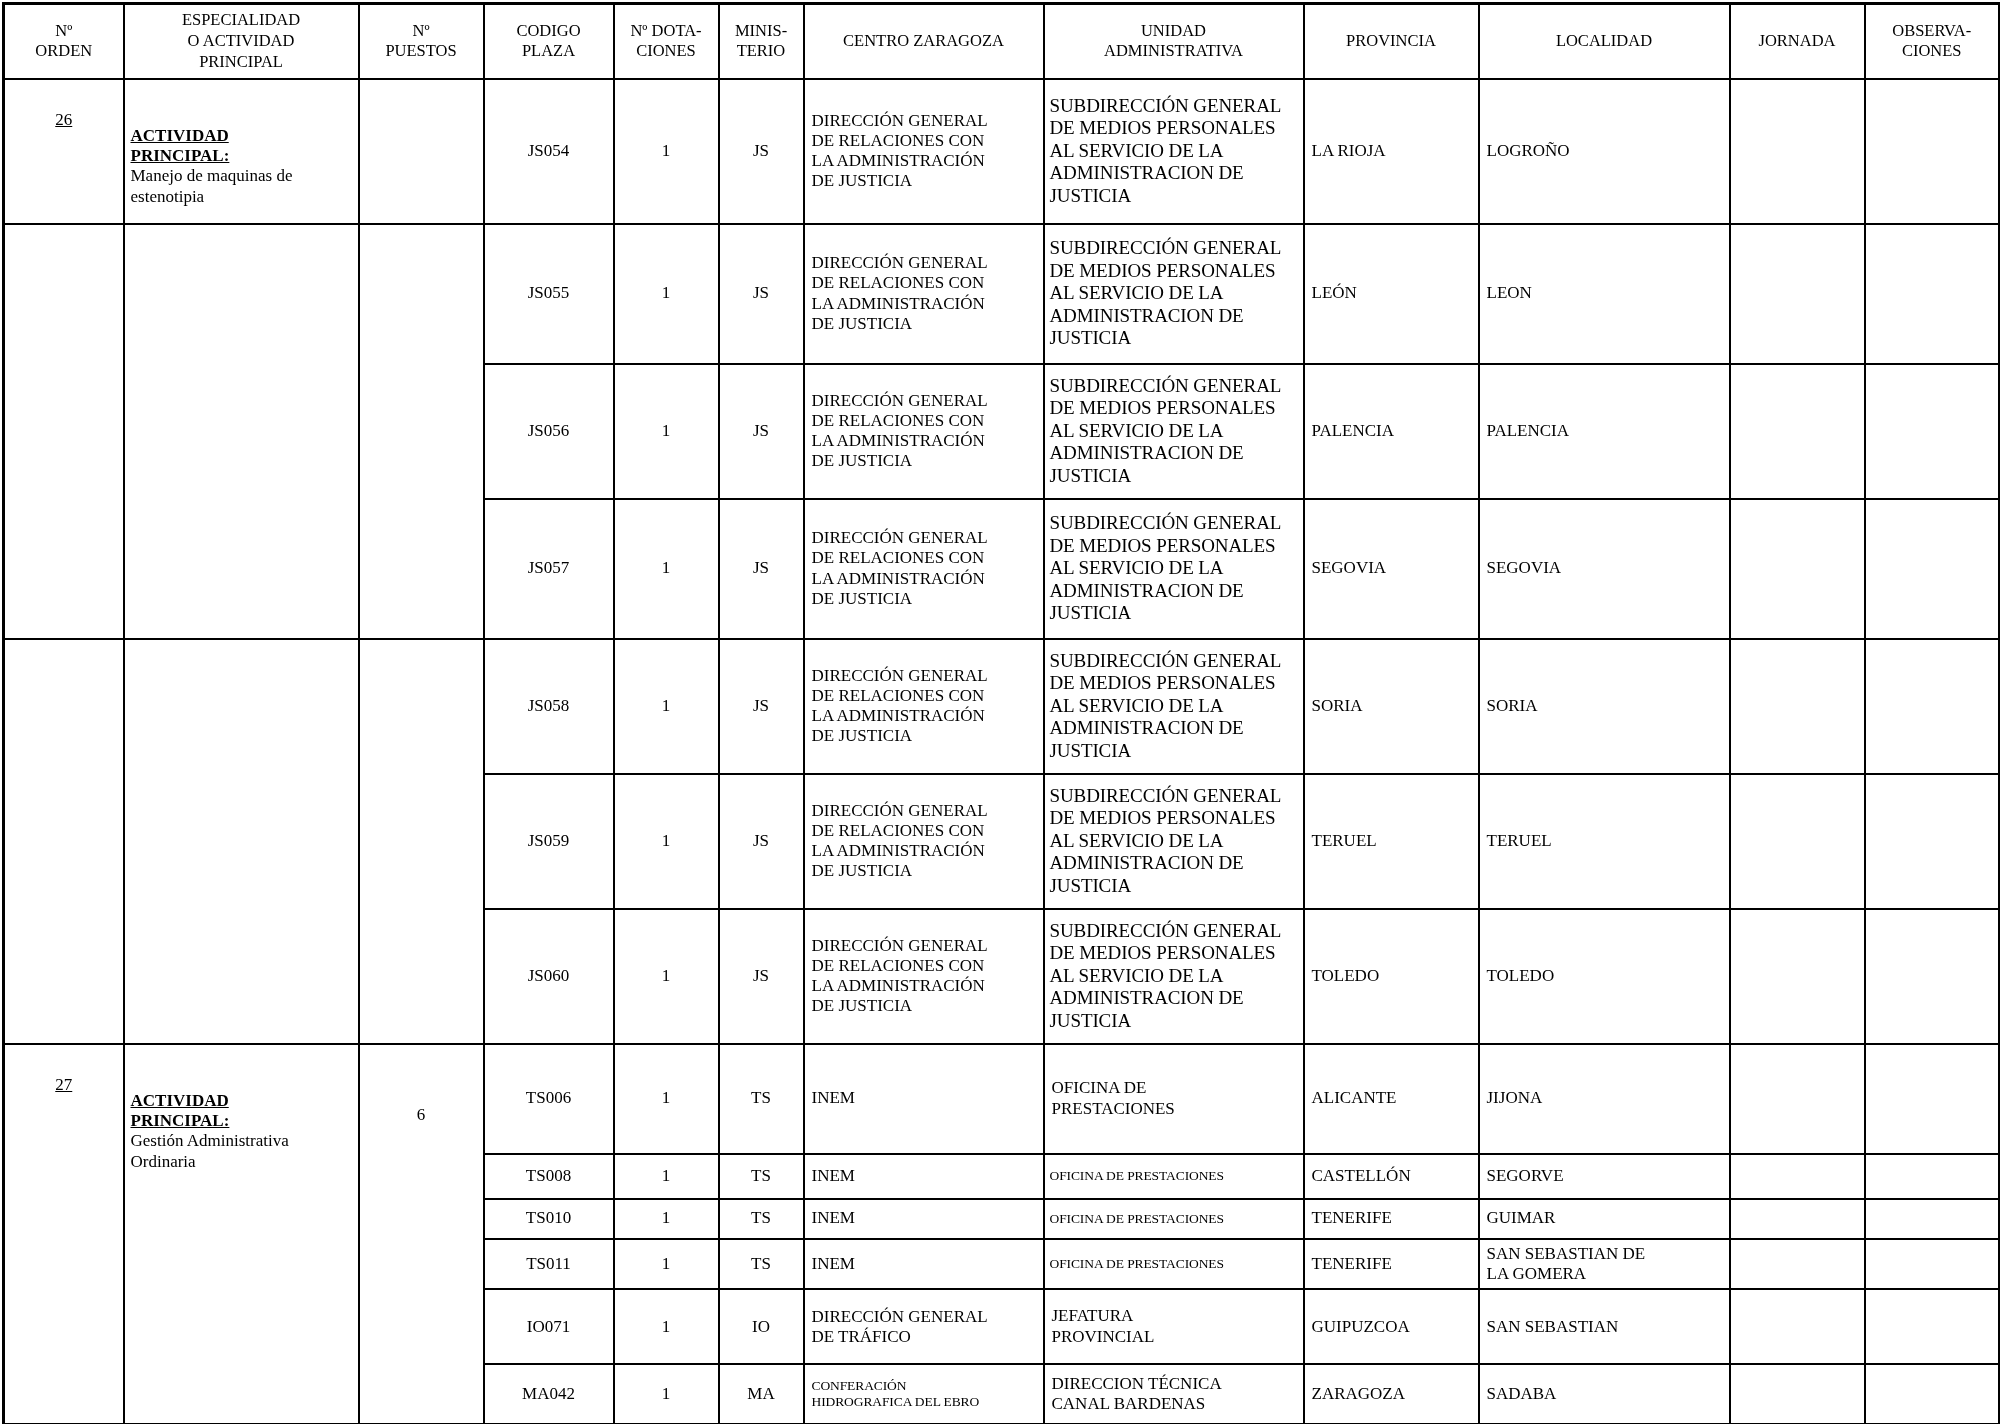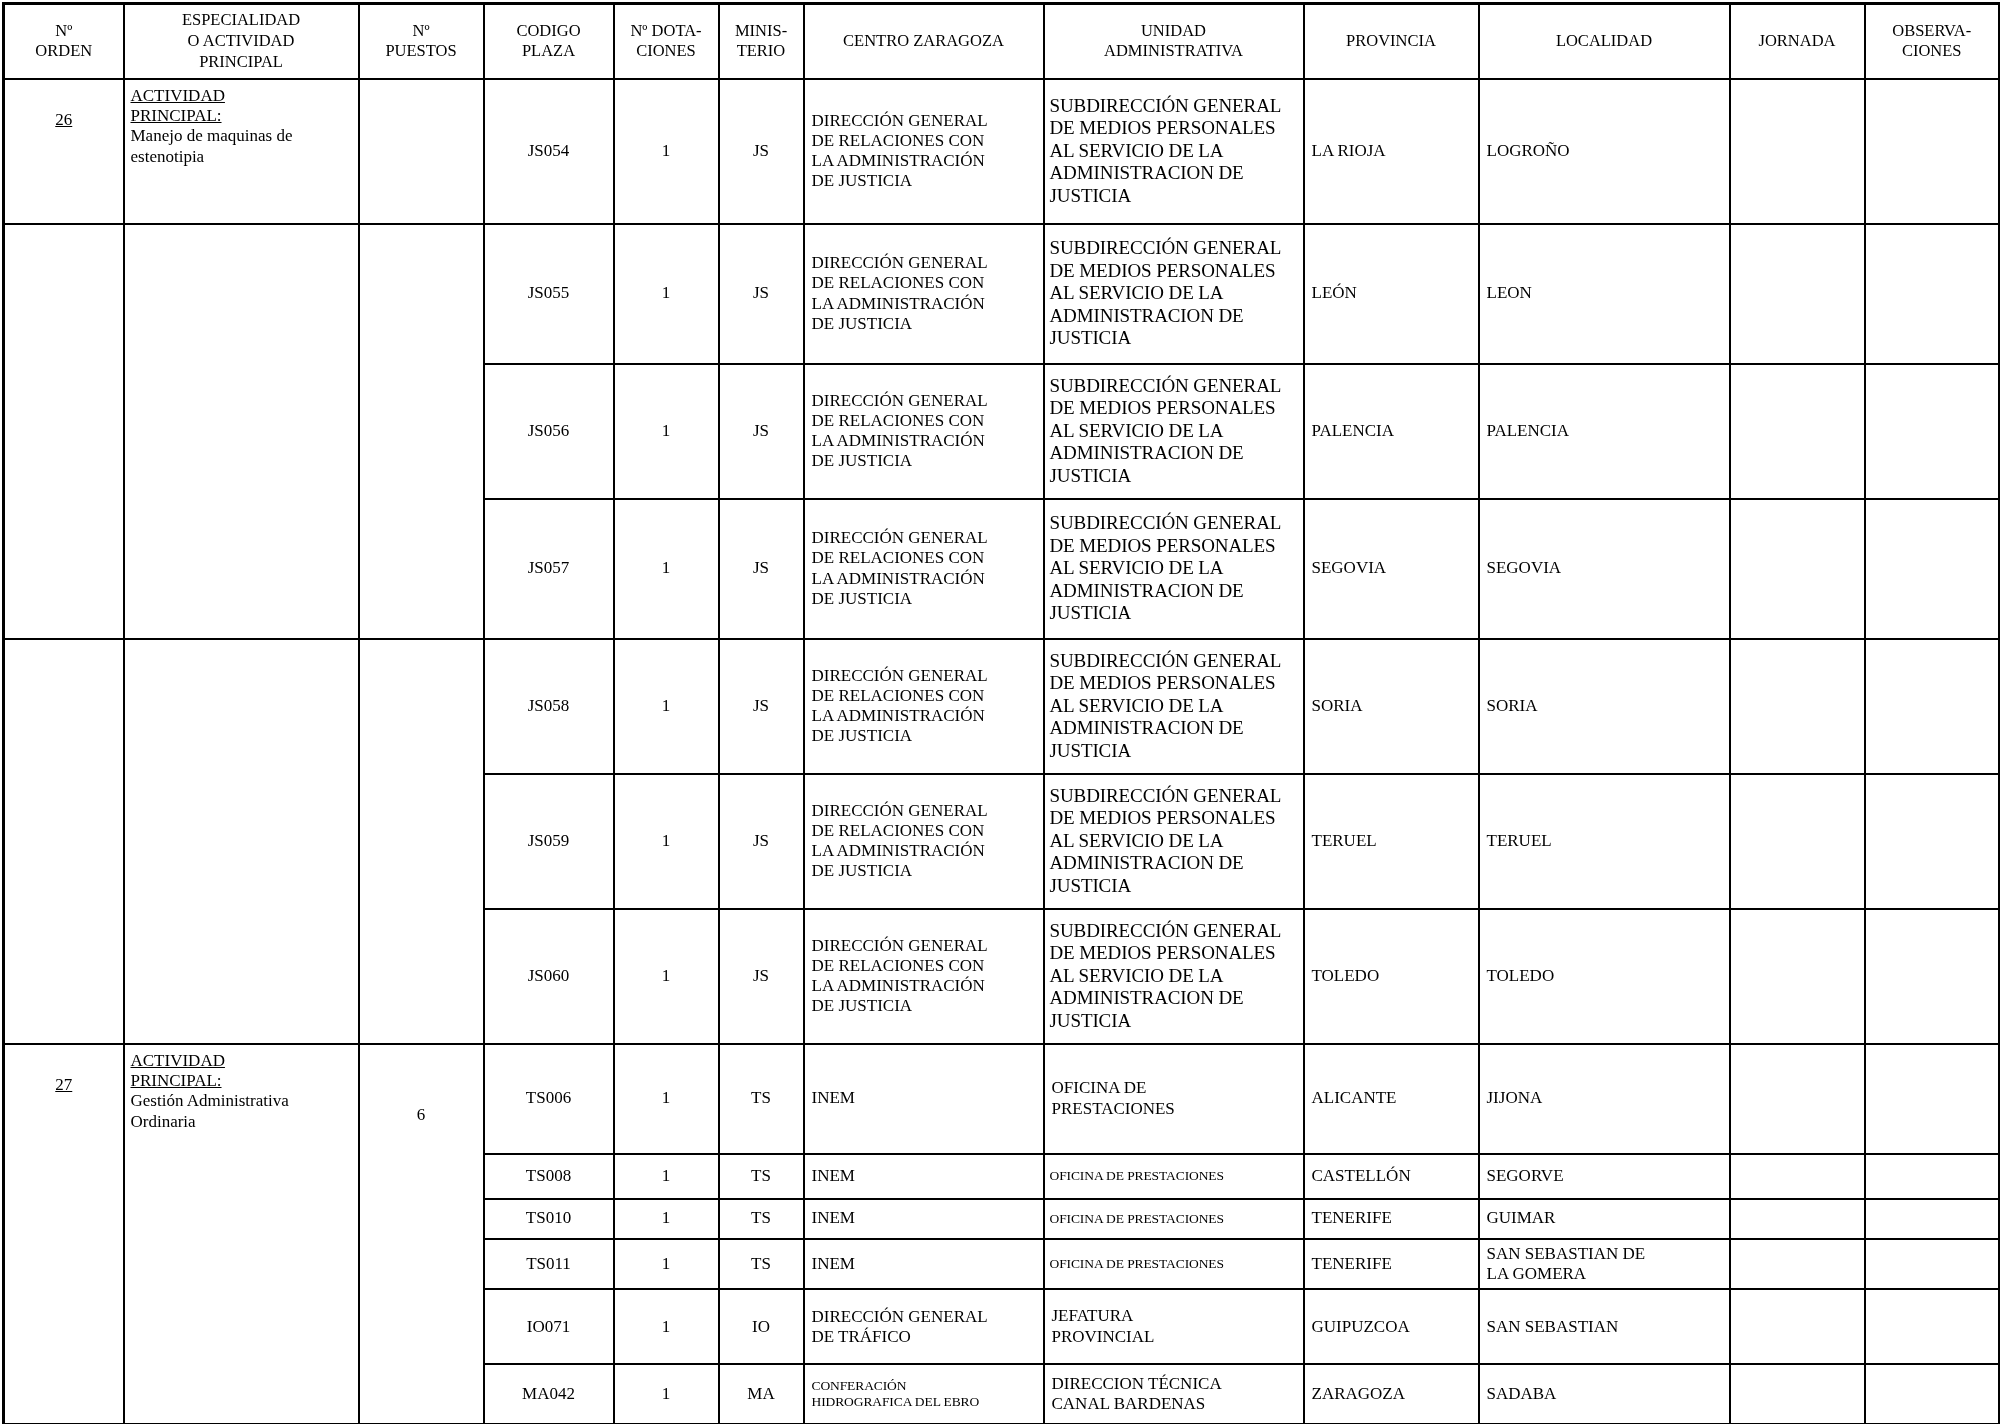--- a/index.html
+++ b/index.html
@@ -39,24 +39,25 @@
   td {
     font-size: 17px;
     line-height: 1.2;
     padding: 4px 7px;
     vertical-align: middle;
   }
   .c-orden   { text-align: center; vertical-align: top; padding-top: 30px; text-decoration: underline; }
   .c-actividad { vertical-align: top; padding-top: 6px; padding-left: 6px; }
   .act-title {
     display: block;
-    font-weight: normal;
+    font-weight: bold;
     text-decoration: underline;
     white-space: pre-line;
     line-height: 1.2;
+    margin-top: 40px;
   }
   .act-desc { display: block; line-height: 1.2; }
   .c-puestos { text-align: center; vertical-align: top; padding-top: 60px; }
   .c-codigo, .c-dot, .c-min { text-align: center; }
   .c-centro { line-height: 1.18; padding: 3px 7px; }
   .c-unidad {
     font-size: 19px;
     letter-spacing: -0.1px;
     line-height: 1.18;
     padding: 3px 5px;

